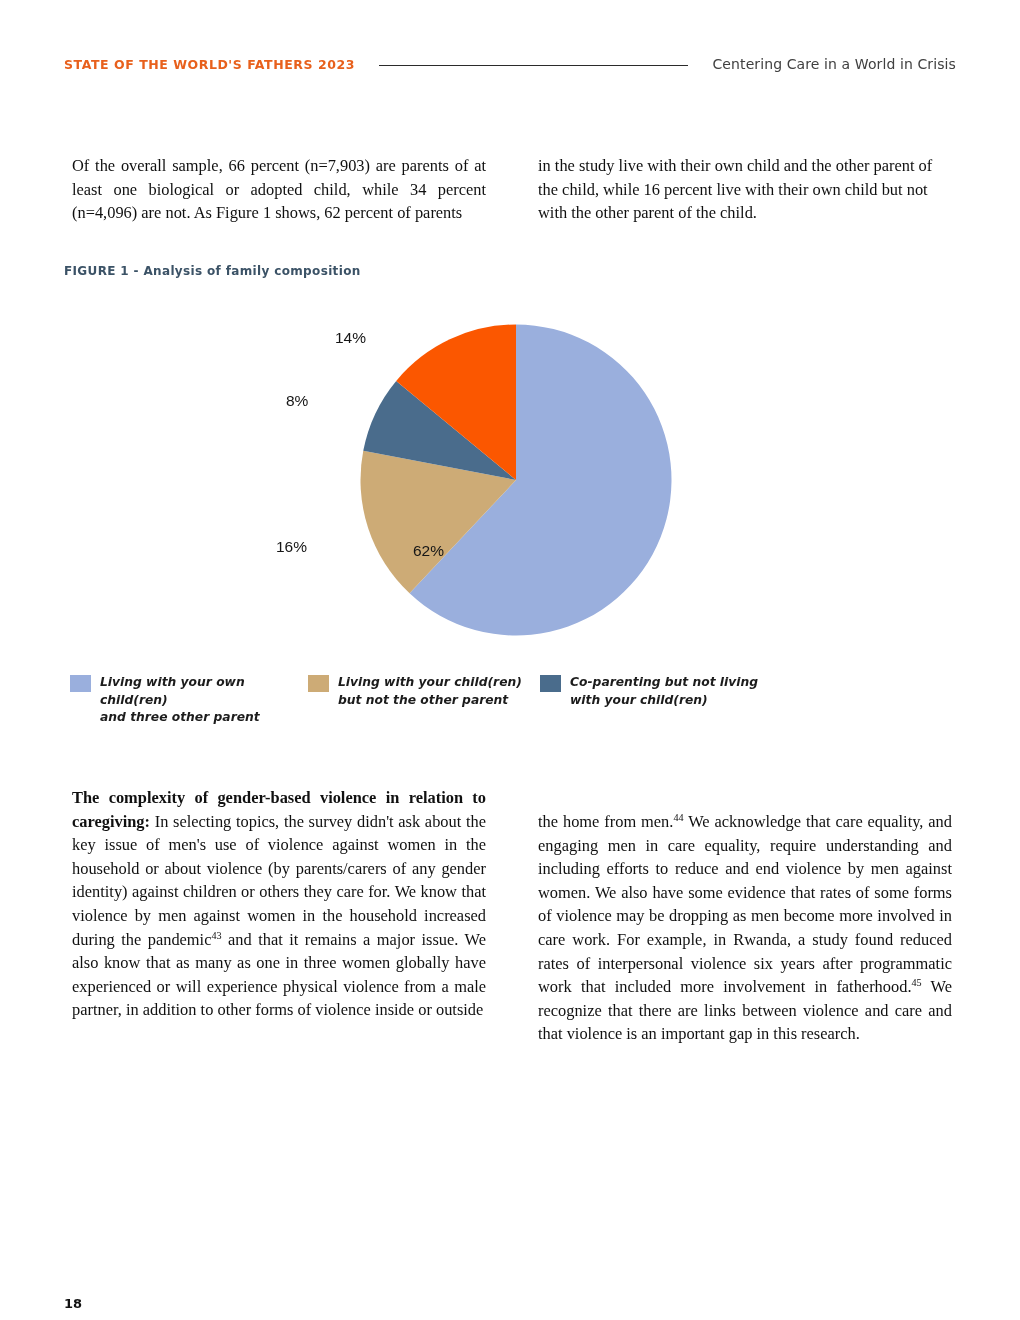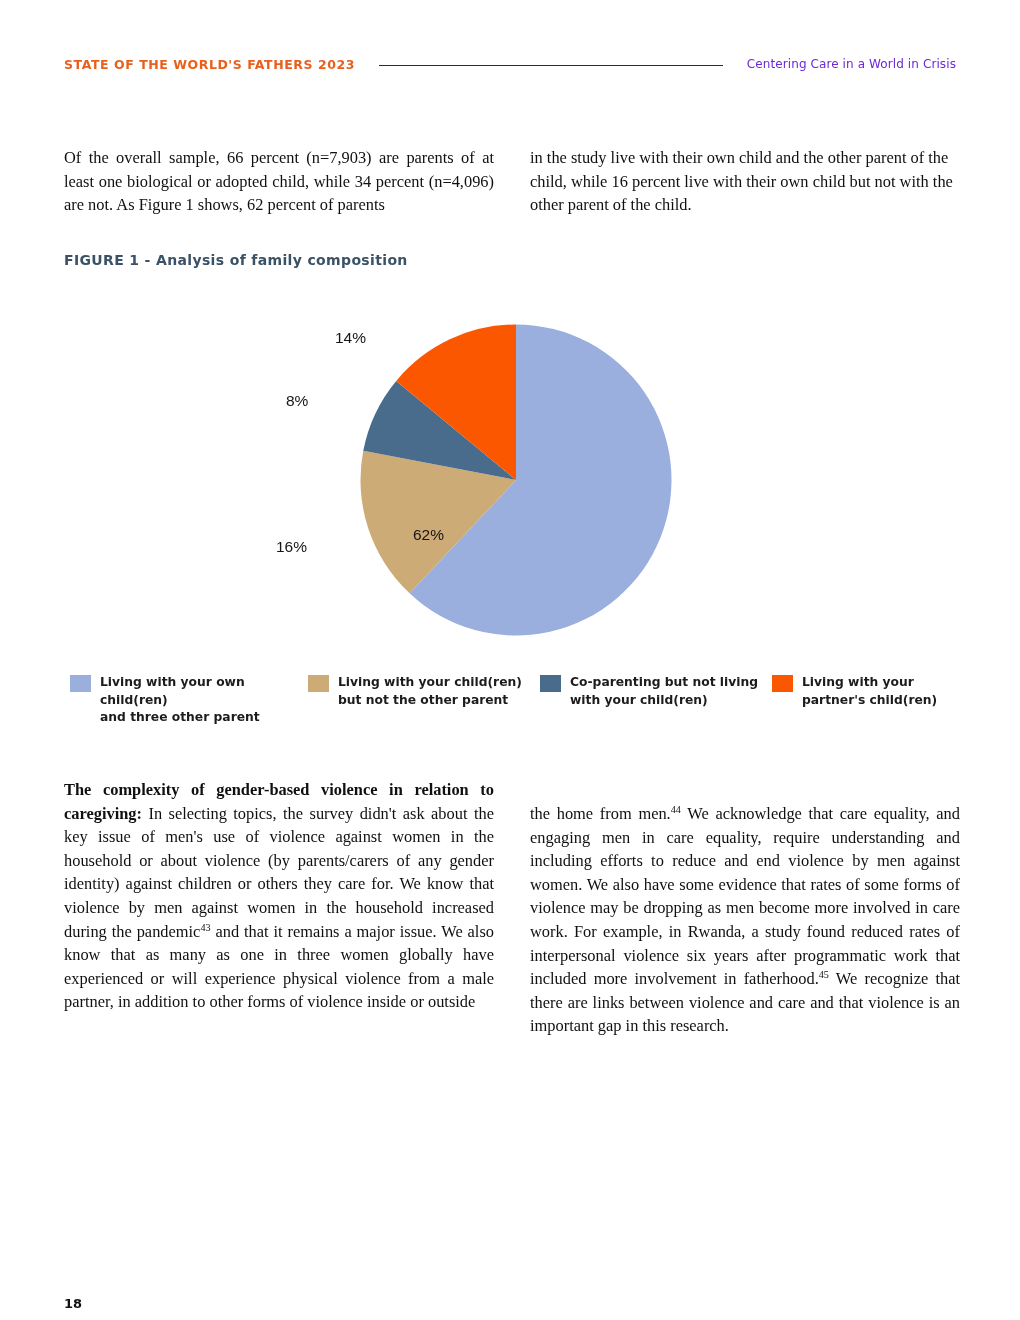--- a/index.html
+++ b/index.html
@@ -43,22 +43,22 @@
   }
   .header-rule {
     flex: 1 1 auto;
     height: 0;
     border-top: 1.3px solid #2b2b2b;
     margin: 2px 12px 0 12px;
   }
   .header-subtitle {
     font-family: "DejaVu Sans", sans-serif;
     font-weight: 400;
-    font-size: 12px;
-    color: #6d28d9;
+    font-size: 14px;
+    color: #404040;
     white-space: nowrap;
     letter-spacing: 0.1px;
   }
 
   
   .col {
     position: absolute;
     width: 430px;
     font-family: "Liberation Serif", serif;
     font-size: 16.4px;
@@ -70,38 +70,38 @@
   }
   .col.left  { left: 64px; }
   .col.right { left: 530px; }
 
   .intro-left  { top: 146px; }
   .intro-right { top: 146px; text-align: left; }
 
   .lower-left  { top: 778px; }
   .lower-right { top: 802px; }
 
-  .col p { margin: 0; }
+  .col p { margin: 8px; }
   .col .lead-in {
     font-weight: 700;
   }
   sup {
     font-size: 0.62em;
     vertical-align: super;
     line-height: 0;
   }
 
   
   .figure-title {
     position: absolute;
     left: 64px;
-    top: 252px;
-    font-family: "DejaVu Sans", sans-serif;
-    font-weight: 700;
-    font-size: 14px;
+    top: 264px;
+    font-family: "DejaVu Sans", sans-serif;
+    font-weight: 700;
+    font-size: 12px;
     letter-spacing: 0.35px;
     color: #3b5266;
   }
 
   .chart-area {
     position: absolute;
     left: 64px;
     top: 310px;
     width: 892px;
     height: 430px;
@@ -129,20 +129,21 @@
 
   
   .legend {
     position: absolute;
     left: 64px;
     top: 674px;
     width: 900px;
     display: flex;
     align-items: flex-start;
     gap: 0;
+    font-style: italic;
   }
   .legend-item {
     display: flex;
     align-items: flex-start;
     gap: 9px;
     box-sizing: border-box;
   }
   .legend-item.i0 { width: 244px; padding-left: 6px; }
   .legend-item.i1 { width: 232px; }
   .legend-item.i2 { width: 232px; }
@@ -198,21 +199,21 @@
       <svg class="pie-svg" viewBox="0 0 312 312">
         <g id="pie-slices">
             <path d="M 156 156 L 156.00 0.50 A 155.5 155.5 0 1 1 49.55 269.35 Z" fill="#9aafdd"></path>
             <path d="M 156 156 L 49.55 269.35 A 155.5 155.5 0 0 1 3.25 126.86 Z" fill="#cdab76"></path>
             <path d="M 156 156 L 3.25 126.86 A 155.5 155.5 0 0 1 36.19 56.88 Z" fill="#4a6c8c"></path>
             <path d="M 156 156 L 36.19 56.88 A 155.5 155.5 0 0 1 156.00 0.50 Z" fill="#fb5700"></path>
           </g>
       </svg>
     </div>
 
-    <span class="pie-label" style="left:349px; top:216px;">62%</span>
+    <span class="pie-label" style="left:349px; top:232px;">62%</span>
     <span class="pie-label" style="left:212px; top:228px;">16%</span>
     <span class="pie-label" style="left:222px; top:82px;">8%</span>
     <span class="pie-label" style="left:271px; top:19px;">14%</span>
   </div>
 
   <div class="legend">
     <div class="legend-item i0">
       <span class="legend-swatch" style="background: rgb(154, 175, 221);"></span>
       <span class="legend-label">
         <span>Living with your own child(ren)</span><br>
@@ -226,27 +227,20 @@
         <span>but not the other parent</span>
       </span>
     </div>
     <div class="legend-item i2">
       <span class="legend-swatch" style="background: rgb(74, 108, 140);"></span>
       <span class="legend-label">
         <span>Co-parenting but not living</span><br>
         <span>with your child(ren)</span>
       </span>
     </div>
-    <div class="legend-item i3">
-      <span class="legend-swatch" style="background: rgb(251, 87, 0);"></span>
-      <span class="legend-label">
-        <span>Living with your</span><br>
-        <span>partner's child(ren)</span>
-      </span>
-    </div>
   </div>
 
   <div class="col left lower-left">
     <p><span class="lead-in">The complexity of gender-based violence in relation to caregiving:</span><span> In selecting topics, the survey didn't ask about the key issue of men's use of violence against women in the household or about violence (by parents/carers of any gender identity) against children or others they care for. We know that violence by men against women in the household increased during the pandemic</span><sup>43</sup><span> and that it remains a major issue. We also know that as many as one in three women globally have experienced or will experience physical violence from a male partner, in addition to other forms of violence inside or outside</span></p>
   </div>
 
   <div class="col right lower-right">
     <p><span>the home from men.</span><sup>44</sup><span> We acknowledge that care equality, and engaging men in care equality, require understanding and including efforts to reduce and end violence by men against women. We also have some evidence that rates of some forms of violence may be dropping as men become more involved in care work. For example, in Rwanda, a study found reduced rates of interpersonal violence six years after programmatic work that included more involvement in fatherhood.</span><sup>45</sup><span> We recognize that there are links between violence and care and that violence is an important gap in this research.</span></p>
   </div>
 

